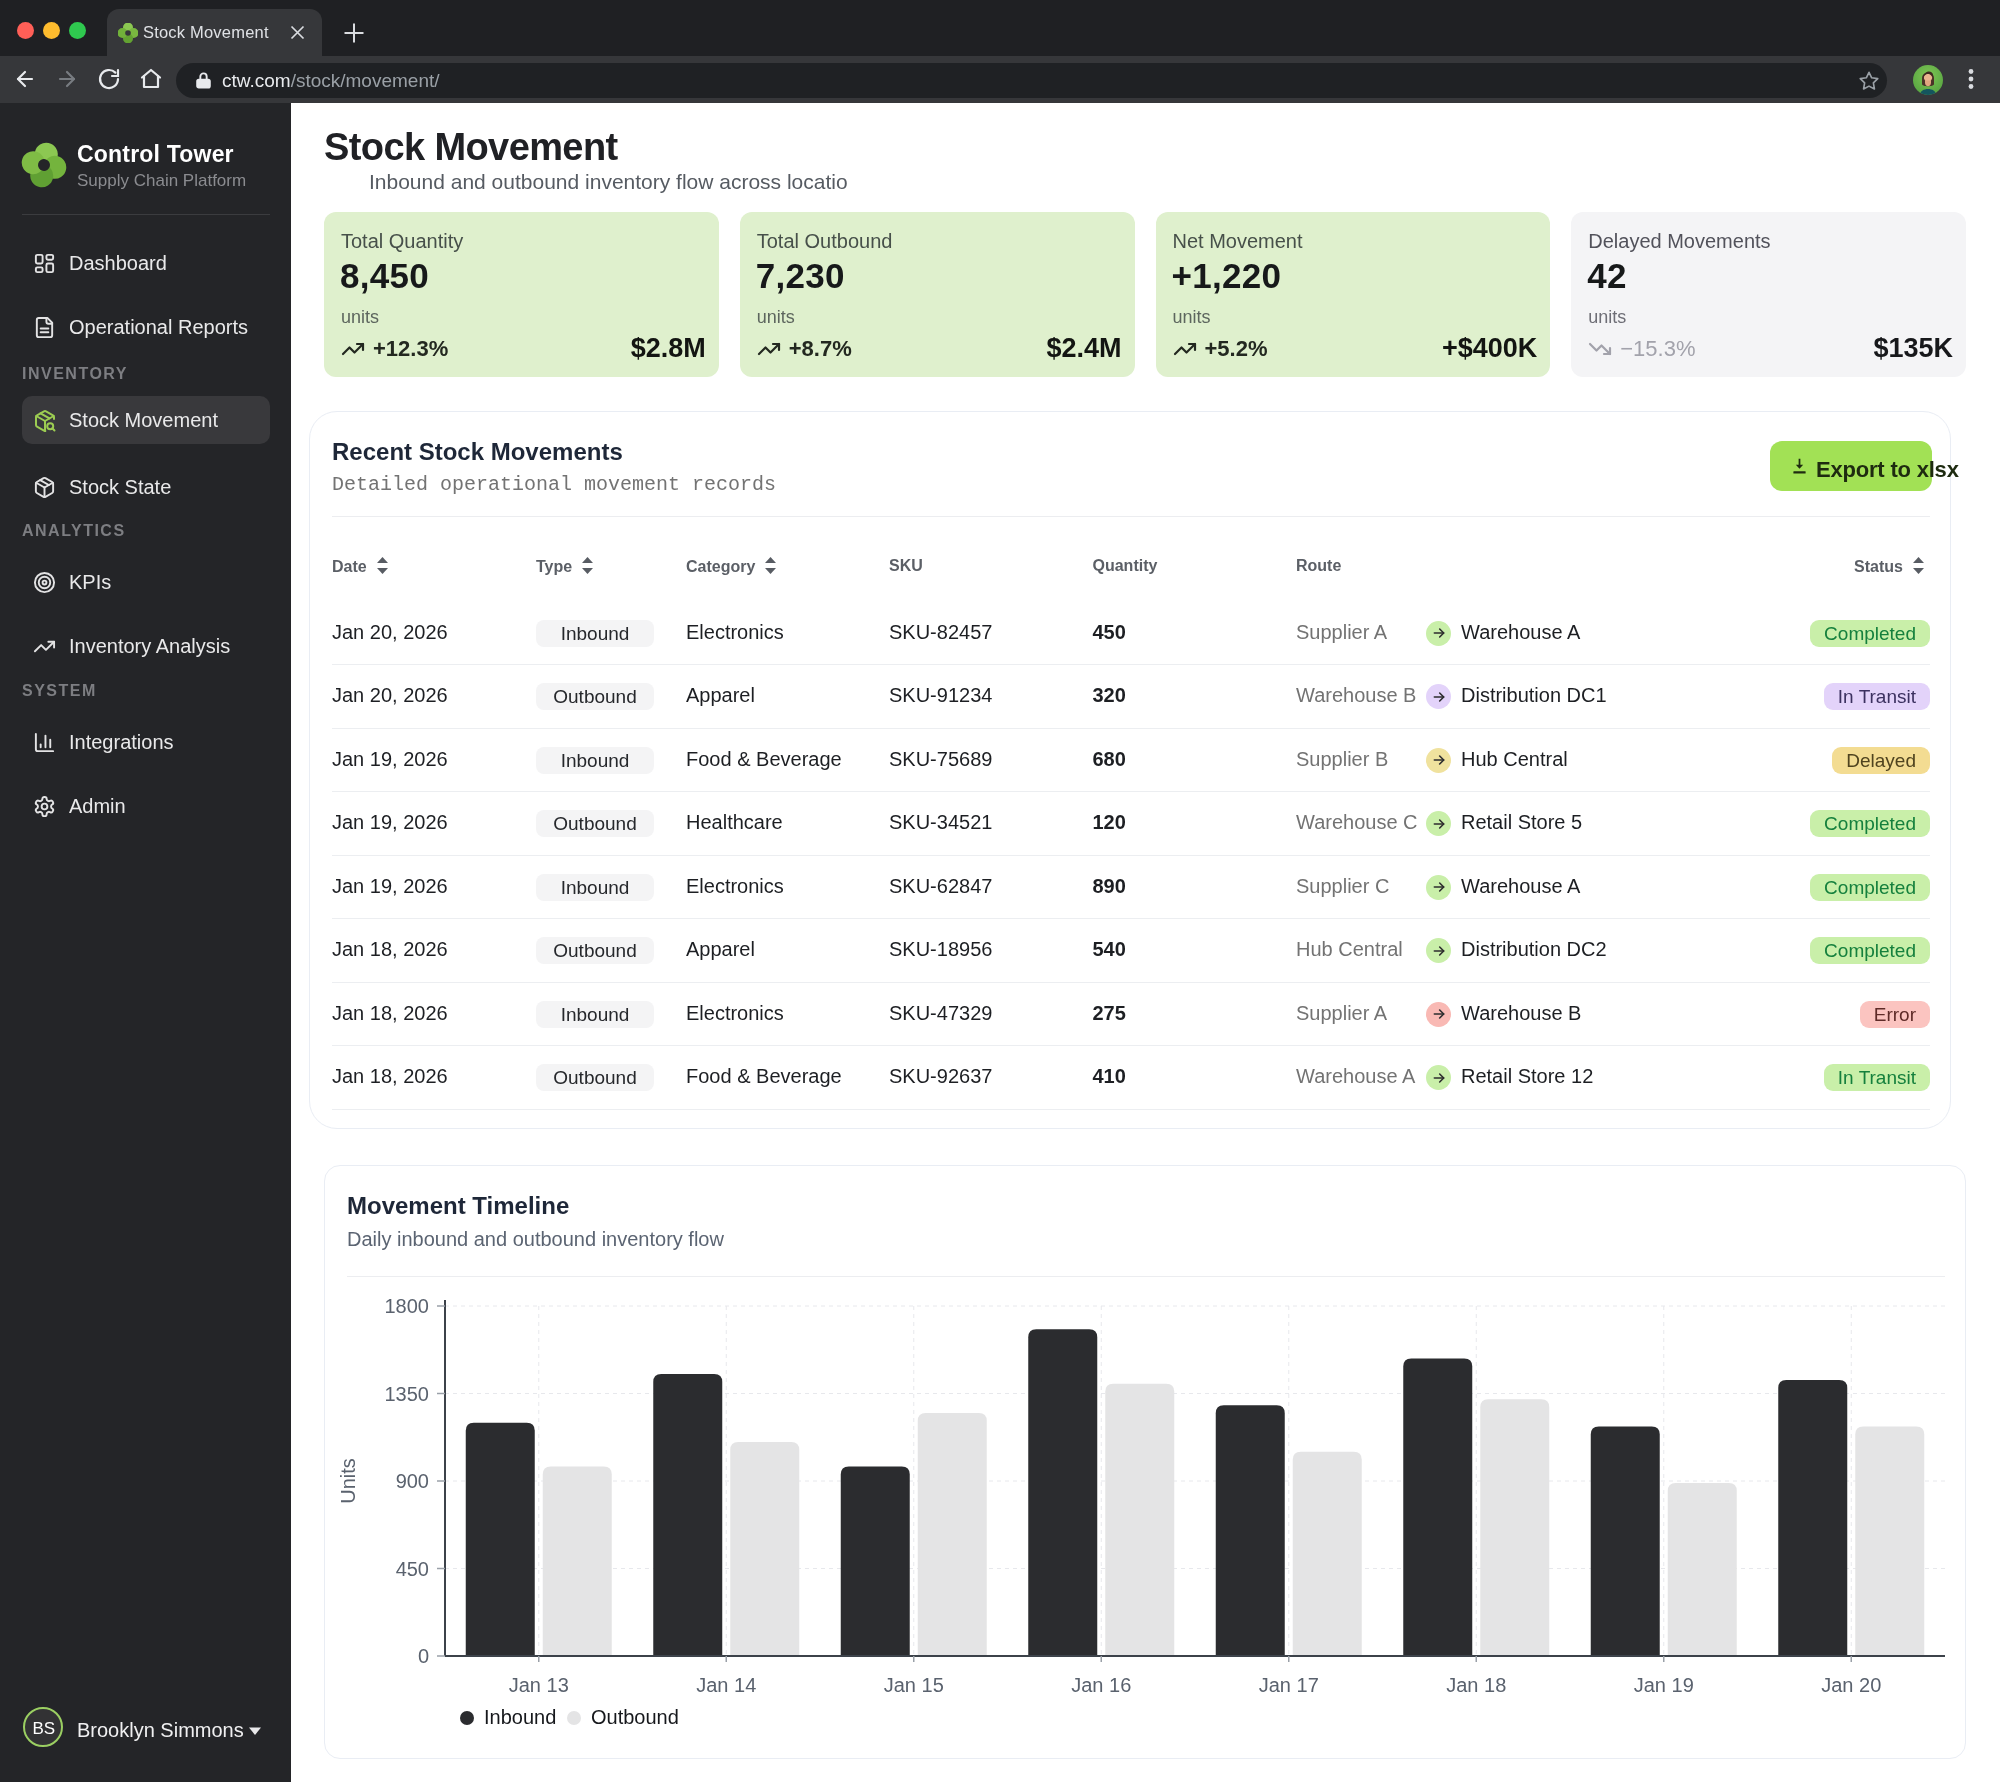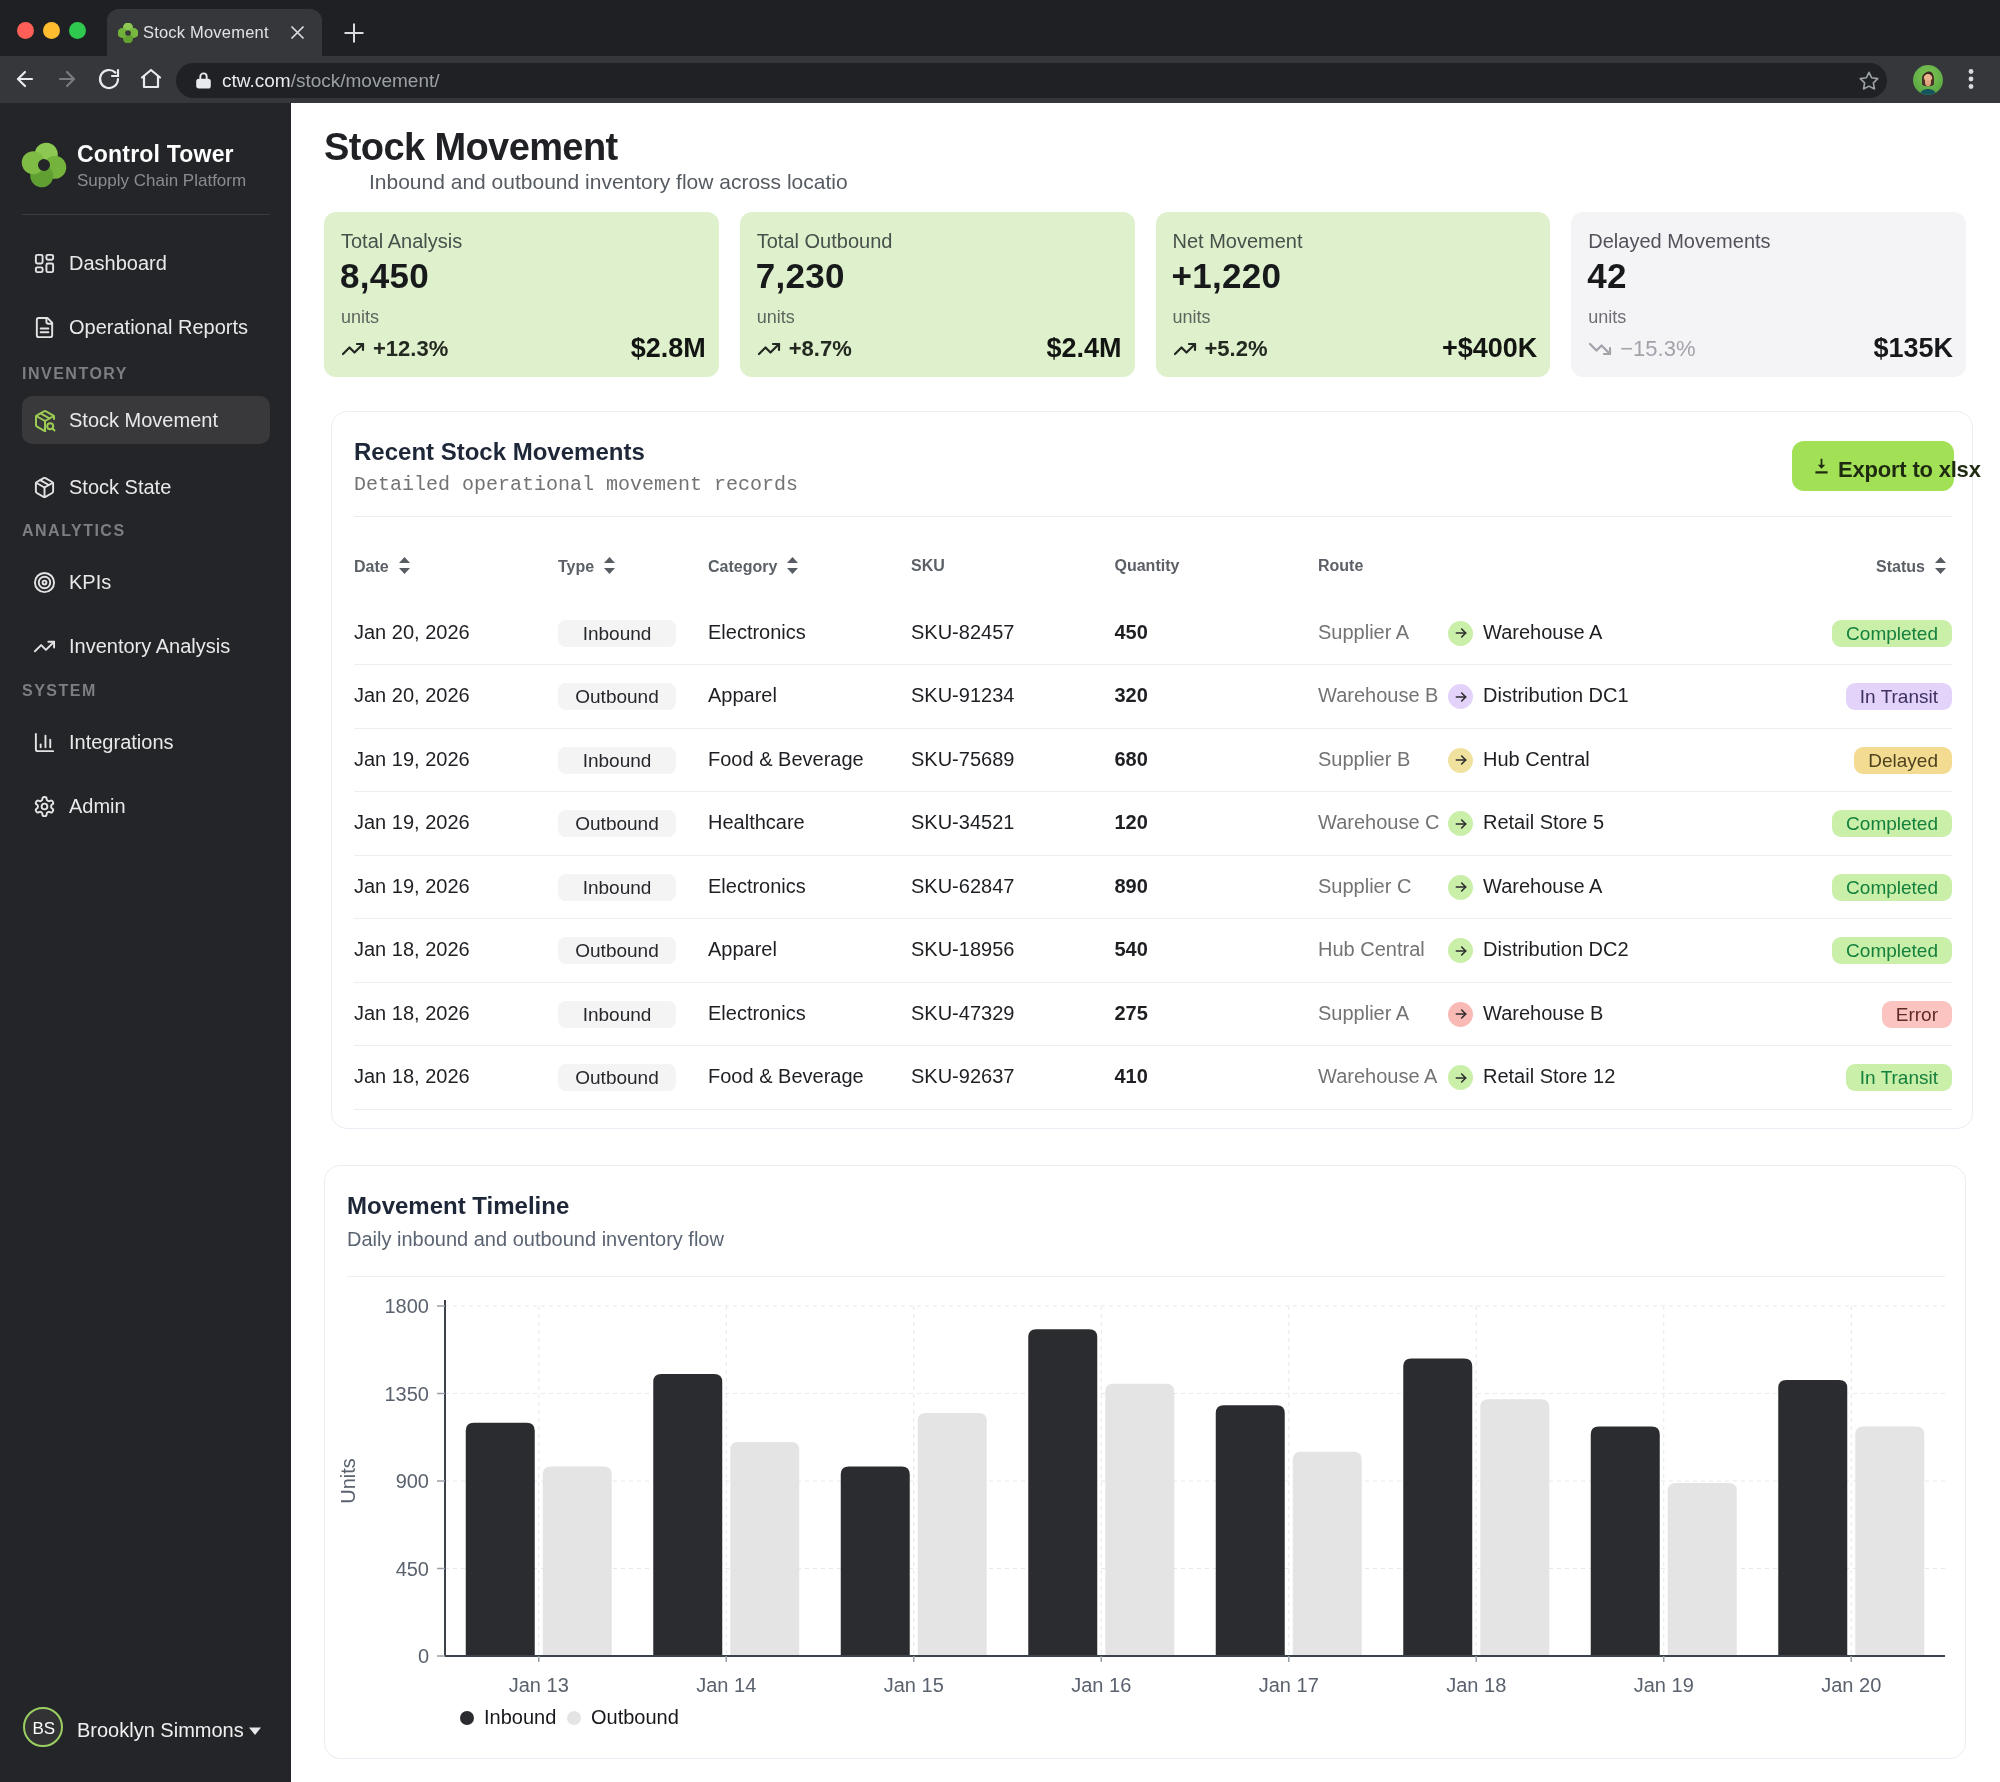--- a/index.html
+++ b/index.html
@@ -38,21 +38,21 @@
   .kpi .num { position:absolute; left:16px; top:44px; font-size:35px; font-weight:600; color:#17191a; letter-spacing:0.3px;}
   .kpi .un { position:absolute; left:17px; top:95px; font-size:18px; color:#5d665e; }
   .kpi.gray .un { color:#6e6e76; }
   .kpi .tr { position:absolute; left:17px; top:124px; font-size:22px; font-weight:600; color:#232820; display:flex; align-items:center; gap:8px; white-space:nowrap; }
   .kpi.gray .tr { color:#a2a2ab; font-weight:400; }
   
   .kpi .money { position:absolute; right:13px; top:121px; font-size:27px; font-weight:700; color:#131512; }
   .kpi.gray .money { color:#17181b; }
 
   
-  #tcard { position:absolute; left:40px; top:308px; width:1642px; height:718px; border:1.5px solid #e9edf4; border-radius:16px; background:#fff; }
+  #tcard { position:absolute; left:18px; top:308px; width:1642px; height:718px; border:1.5px solid #e9edf4; border-radius:28px; background:#fff; }
   #tc-title { position:absolute; left:22px; top:26px; font-size:24px; font-weight:700; color:#1e2738; }
   #tc-sub { position:absolute; left:22px; top:61px; font-size:20px; color:#737373;font-family:Liberation Mono, monospace; }
   #tc-hline { position:absolute; left:22px; top:104px; width:1598px; height:1px; background:#ecedf0; }
   #export { position:absolute; left:1460px; top:29px; width:162px; height:50px; background:#a2e155; border-radius:12px; color:#1e2b10; font-size:22px; font-weight:600; letter-spacing:-0.2px; }
   #export svg { position:absolute; left:19px; top:15px; }
   #export span { position:absolute; left:46px; top:16px; white-space:nowrap; }
   .th { position:absolute; top:145px; font-size:16px; font-weight:700; color:#5b5f66; white-space:nowrap; }
   .th svg { display:inline-block; vertical-align:-2px; margin-left:9px; }
   .row { position:absolute; left:22px; width:1598px; height:63.5px; border-bottom:1px solid #eceef1; }
   .c-date { position:absolute; left:0; top:19px; font-size:20px; color:#1d1f23; }
@@ -238,21 +238,21 @@
   <svg class="abs" style="left:248px;top:1623px" width="14" height="10" viewBox="0 0 14 10" fill="#e8e8ea">
       <path d="M1 1.5h12L7 9z"></path>
     </svg>
 </div>
 
 <div id="main">
   <h1>Stock Movement</h1>
   <div id="subtitle">Inbound and outbound inventory flow across locatio</div>
 
   <div class="kpi" style="left:33px">
-    <div class="lb">Total Analysis</div>
+    <div class="lb">Total Quantity</div>
       <div class="num">8,450</div>
       <div class="un">units</div>
     <div class="tr"><svg width="24" height="24" viewBox="0 0 24 24" fill="none" stroke="#232820" stroke-width="2.2" stroke-linecap="round" stroke-linejoin="round">
           <path d="m2 17 6.5-6.5 5 5L22 7"></path>
           <path d="M16 7h6v6"></path>
         </svg>+12.3%</div>
     <div class="money">$2.8M</div>
   </div>
   <div class="kpi" style="left:448.75px">
     <div class="lb">Total Outbound</div>

